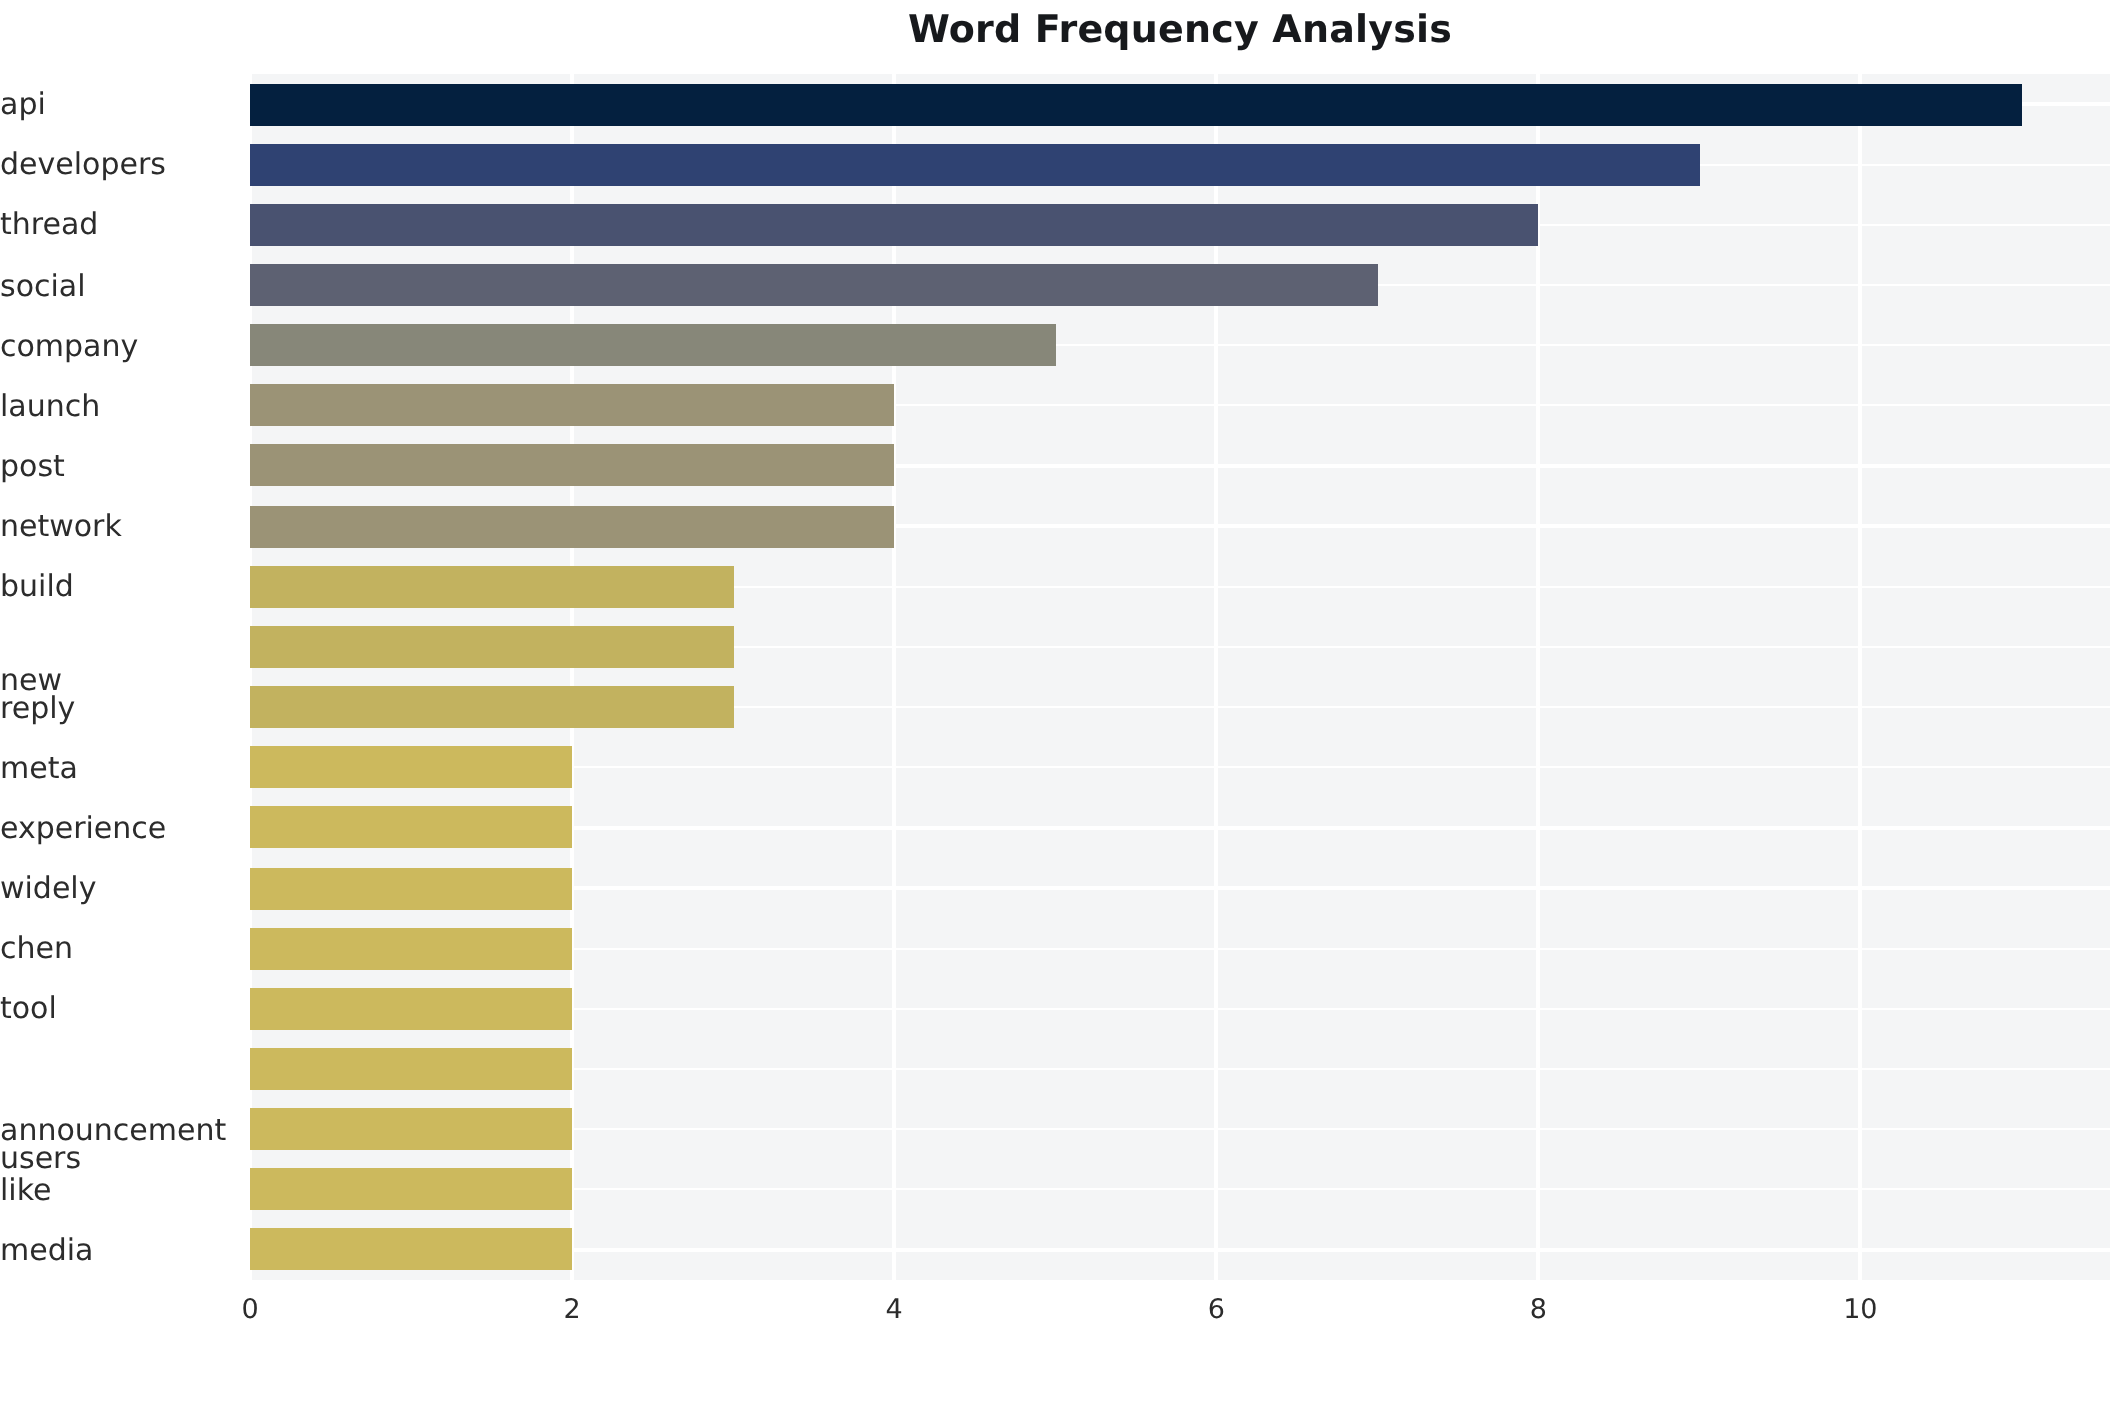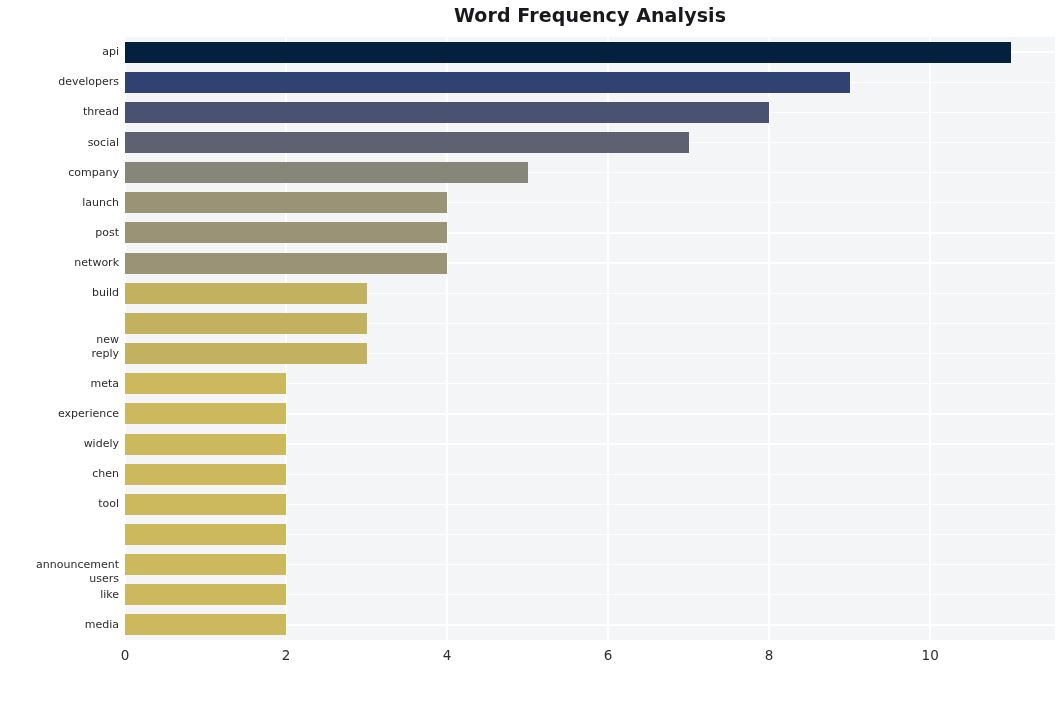--- a/index.html
+++ b/index.html
@@ -66,22 +66,22 @@
     position: absolute;
     left: 0;
     height: 21px;
   }
 
   
   .ytick {
     position: absolute;
     right: 0;
     width: 119px;
-    text-align: right;
-    font-size: 11px;
+    text-align: left;
+    font-size: 15px;
     color: #2c2c2c;
     line-height: 14px;
     white-space: nowrap;
   }
 
   #ytick-layer {
     position: absolute;
     left: 0;
     top: 37px;
     width: 119px;

